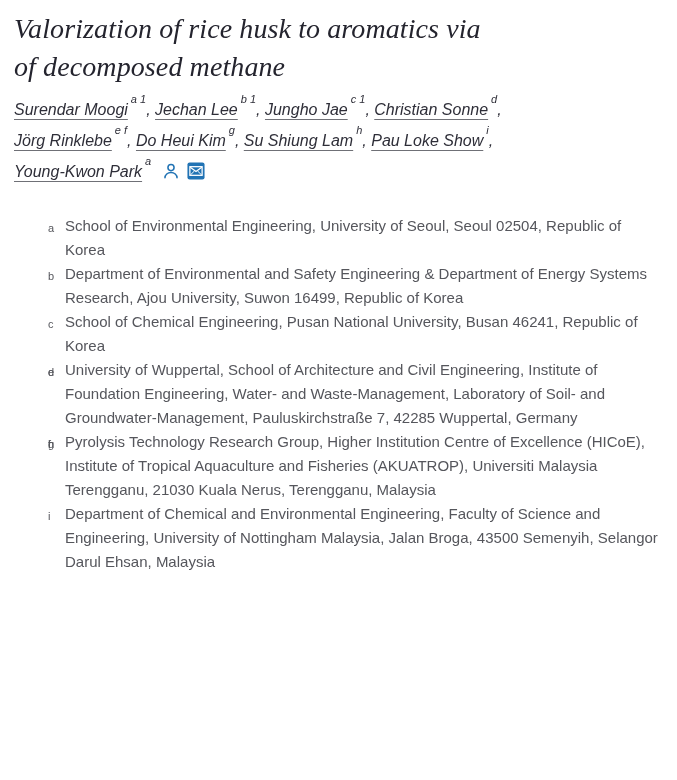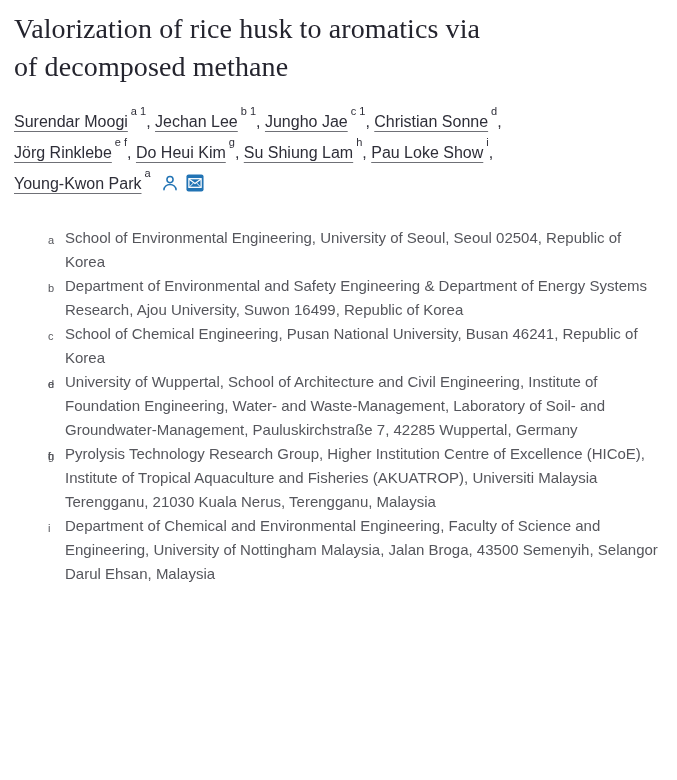--- a/index.html
+++ b/index.html
@@ -14,27 +14,28 @@
     padding: 10px 14px 0 14px;
   }
   h1.title {
     font-family: "Liberation Serif", "DejaVu Serif", serif;
     font-weight: 400;
     font-size: 28px;
     line-height: 38px;
     color: #24242e;
     letter-spacing: 0.1px;
   }
-  h1.title span { display: block; }
+  h1.title span { display: block; font-style: italic; }
   .authors {
-    margin-top: 20px;
+    margin-top: 8px;
     max-width: 592px;
     font-size: 16px;
     line-height: 31px;
     color: #2e2e38;
+    font-style: italic;
   }
   .author { white-space: nowrap; }
   .author-name {
     color: #2e2e38;
     text-decoration: underline;
     text-decoration-thickness: 1px;
     text-underline-offset: 4px;
     text-decoration-color: #6f7076;
     cursor: pointer;
   }

